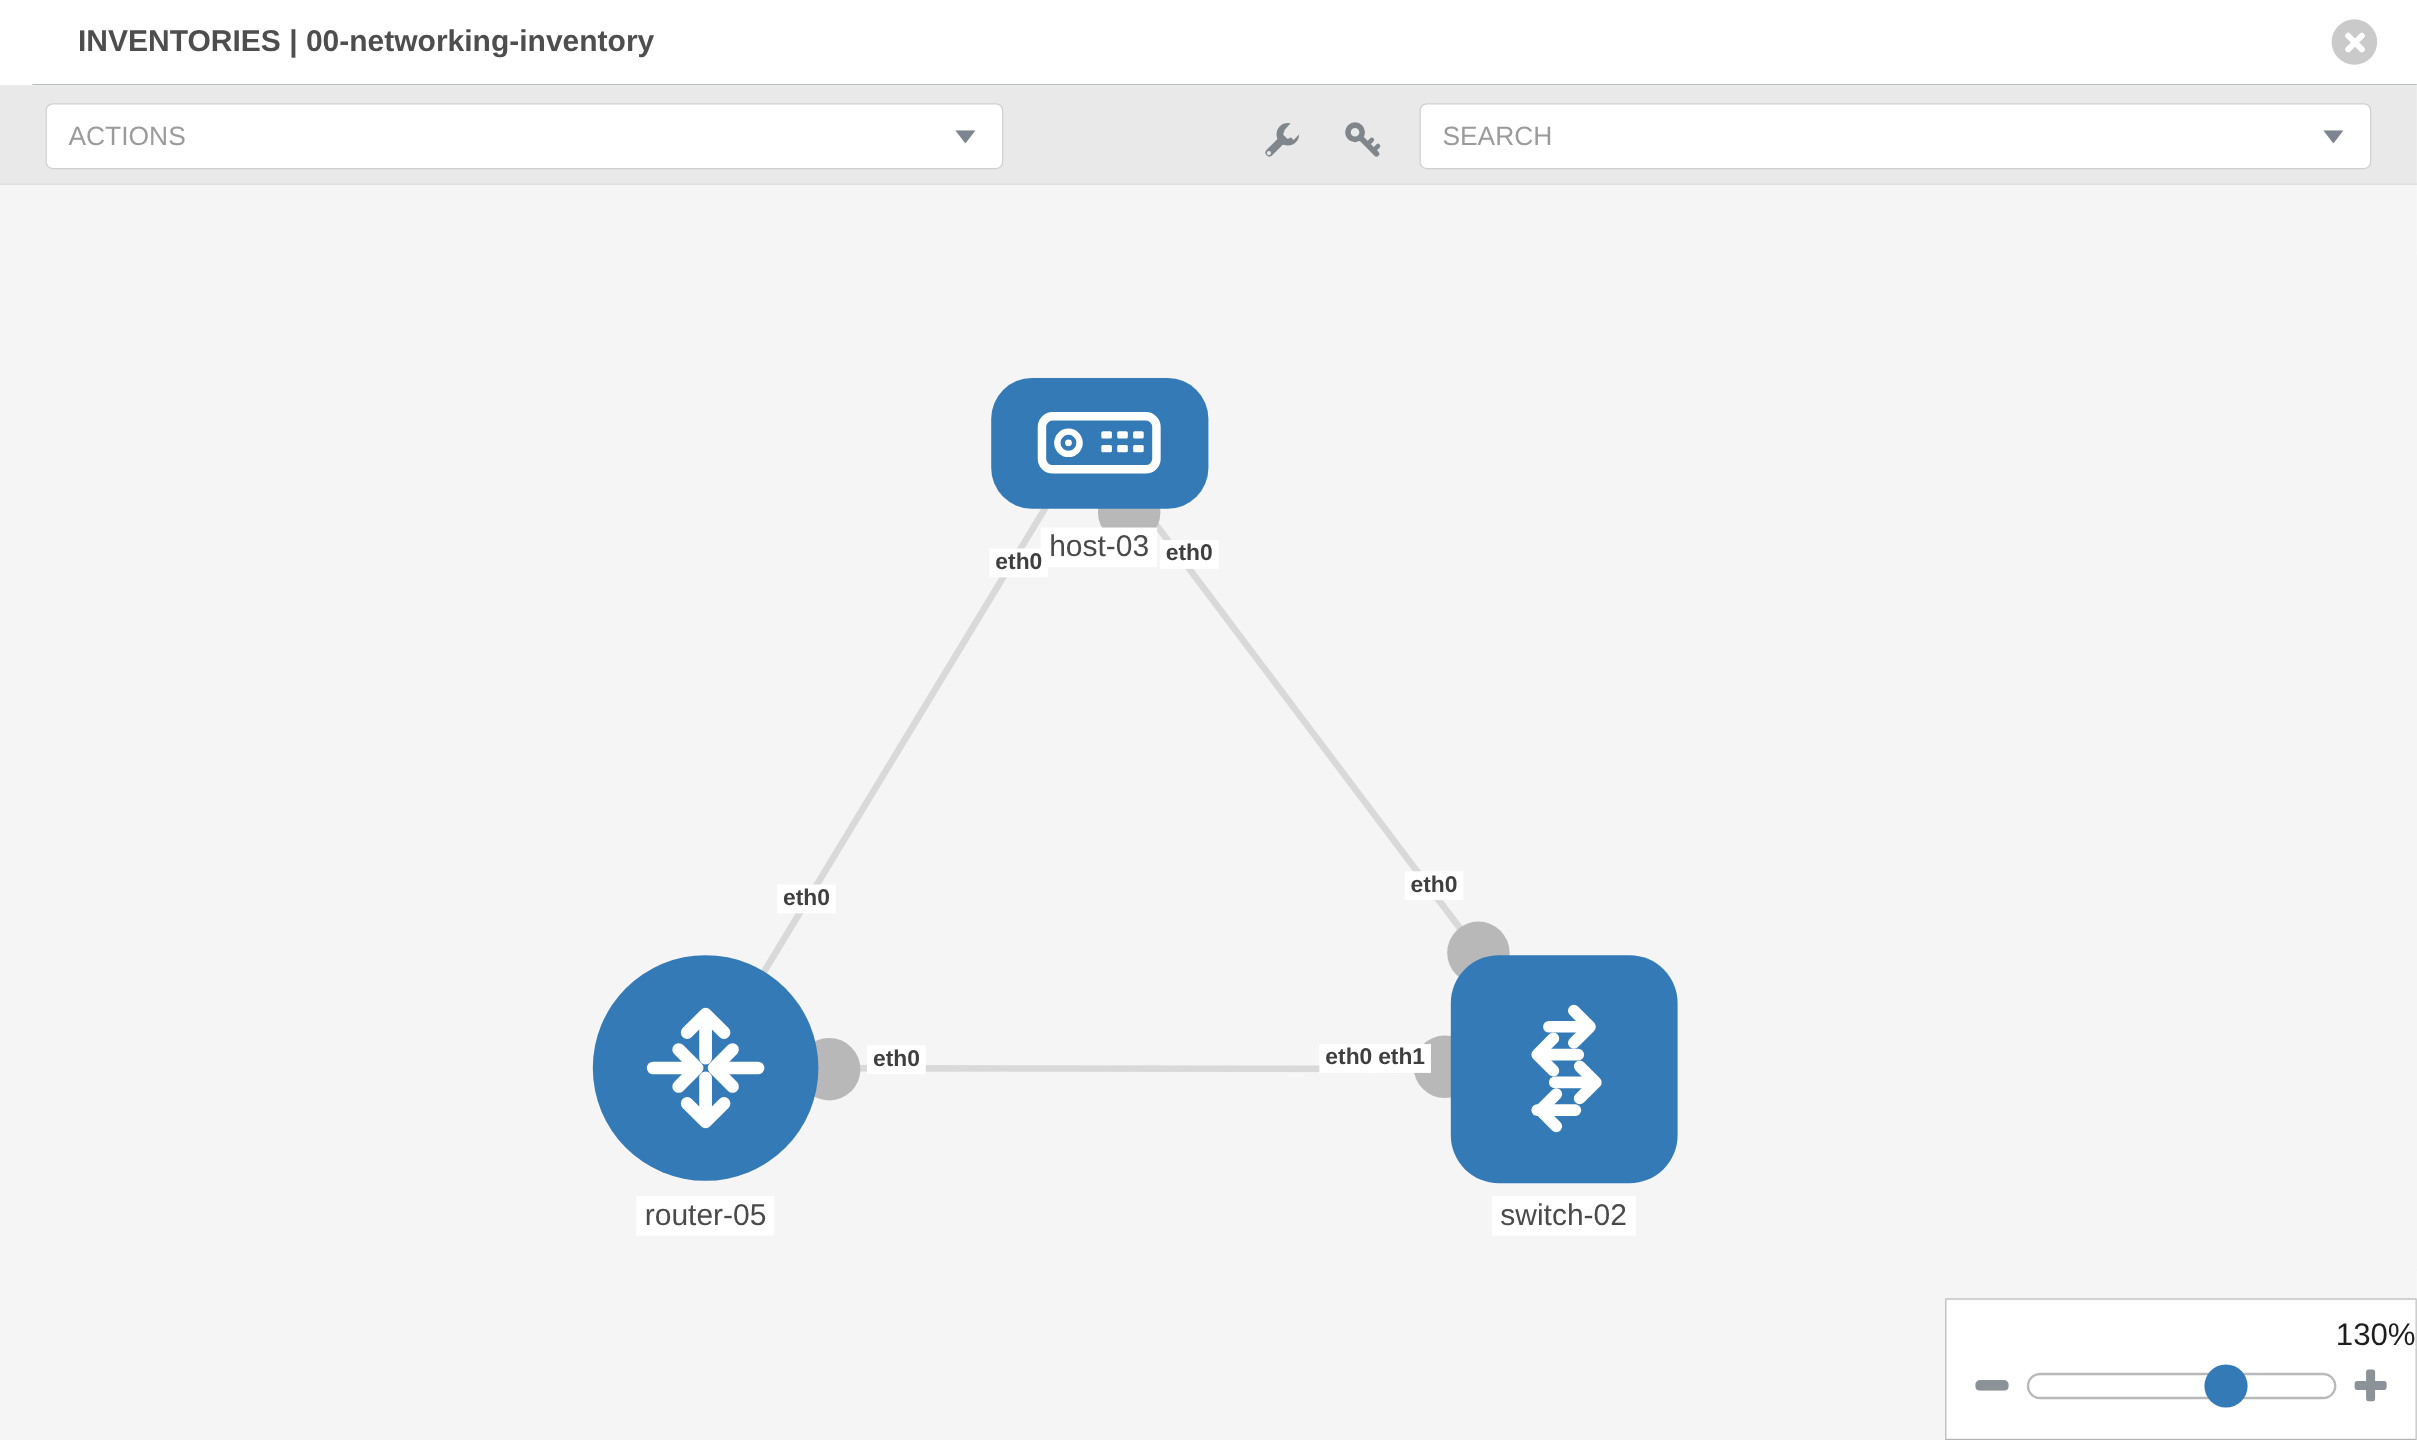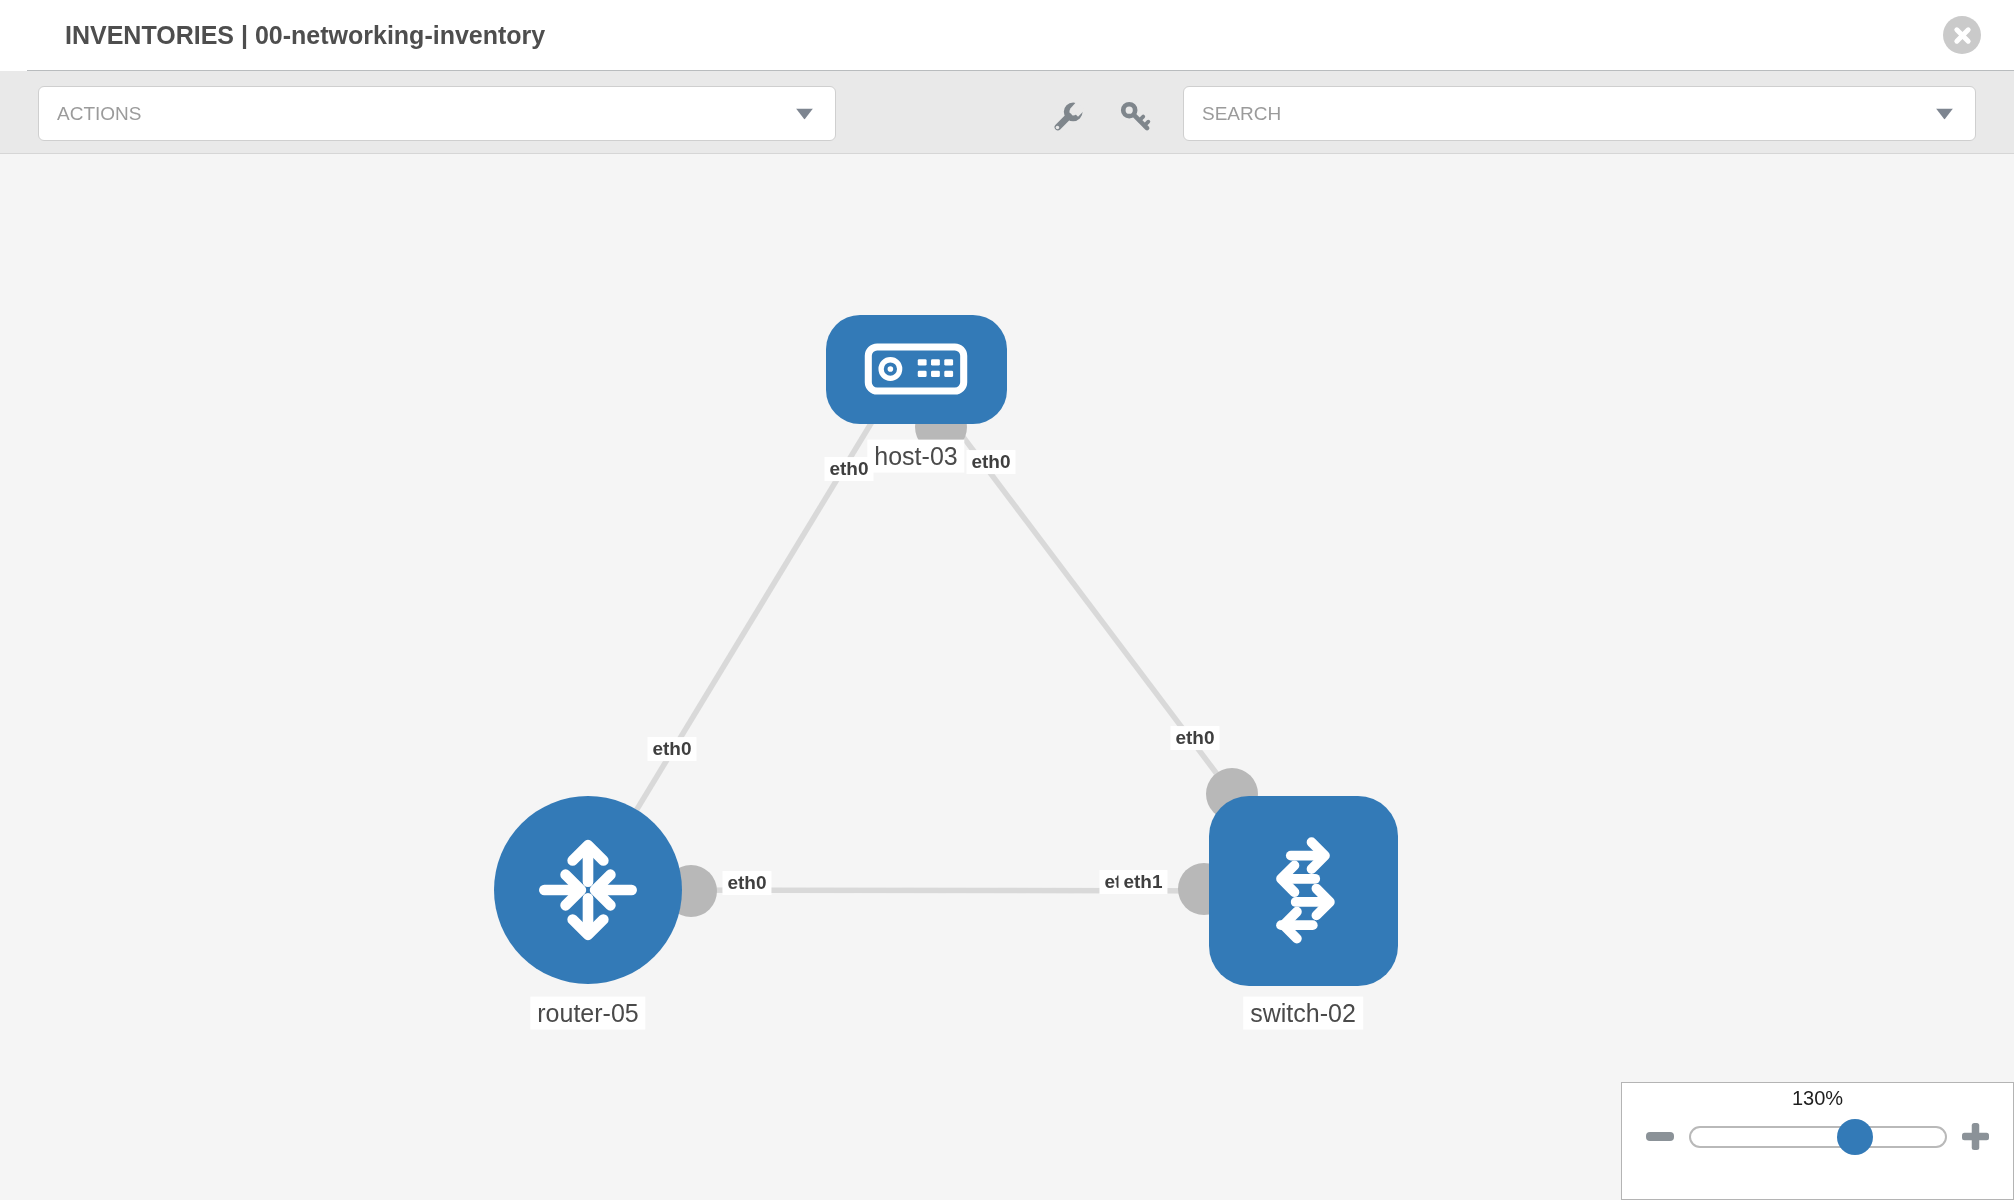--- a/index.html
+++ b/index.html
@@ -13,21 +13,21 @@
   .header { position:relative; height:71px; background:#fff; border-bottom:1px solid #b9bcbe;margin-left:27px; }
   .page-title { position:absolute; left:38px; top:50%; transform:translateY(-50%);
     margin:0; font-size:25px; font-weight:700; color:#4e4e4e; }
   .close-btn { position:absolute; right:33px; top:16px; width:38px; height:38px; border-radius:50%;
     background:#cacaca; border:none; padding:0; cursor:pointer;
     display:flex; align-items:center; justify-content:center; }
   
   .toolbar { position:relative; height:83px; background:#e9e9e9; border-bottom:1px solid #d6d6d6; }
   .select { position:absolute; top:15px; height:55px; background:#fff; border:1px solid #cfcfcf;
     border-radius:6px; display:flex; align-items:center; padding:0 18px;
-    color:#9b9b9b; font-size:19px; cursor:pointer; }
+    color:#9b9b9b; font-size:22px; cursor:pointer; }
   .select .caret { position:absolute; right:22px; top:50%; transform:translateY(-50%); display:flex; }
   #actions-select { left:38px;  width:798px; }
   #search-select  { left:1183px; width:793px; }
   .tool-btn { position:absolute; top:29px; background:none; border:none; padding:0; cursor:pointer; display:flex; }
   #wrench-btn { left:1050px; }
   #key-btn    { left:1119px; }
   
   #canvas { position:relative; width:2014px; height:1046px; background:#f5f5f5; overflow:hidden; }
   #links-svg { position:absolute; left:0; top:0; z-index:1; }
   .node { position:absolute; z-index:3; background:var(--node-blue);
@@ -35,21 +35,21 @@
   .node.rounded-rect   { border-radius:34px; }
   .node.circle         { border-radius:50%; }
   .node.rounded-square { border-radius:40px; }
   .tlabel { position:absolute; transform:translate(-50%,-50%); background:#fff;
     white-space:nowrap; z-index:4; line-height:1.15; }
   .tlabel.node-kind  { font-size:25px; color:#4a4a4a; padding:2px 7px; }
   .tlabel.iface-kind { font-size:19px; color:#3f3f3f; padding:1px 5px;font-weight:bold; }
   
   .zoom-panel { position:absolute; left:1621px; top:928px; width:393px; height:118px;
     background:#fff; border:1px solid #b4b4b4; z-index:10; }
-  .zoom-level { text-align:center; margin-top:4px; font-size:20px; color:#1e1e1e; }
+  .zoom-level { text-align:right; margin-top:14px; font-size:26px; color:#1e1e1e; }
   .zoom-row { display:flex; align-items:center; margin-top:13px; padding:0 24px; gap:15px; }
   .zoom-btn { background:none; border:none; padding:0; cursor:pointer; display:flex; align-items:center; }
   .zoom-track { position:relative; flex:1; height:22px; background:#fff;
     border:2px solid #b9b9b9; border-radius:13px; cursor:pointer; }
   .zoom-handle { position:absolute; top:50%; width:36px; height:36px; border-radius:50%;
     background:var(--node-blue); transform:translateY(-50%); cursor:grab; }
 </style>
 </head>
 <body style="--node-blue: #337ab7;">
 
@@ -167,21 +167,21 @@
       </div>
       <div class="tlabel node-kind" style="left: 916px; top: 302px;">host-03</div>
       <div class="tlabel node-kind" style="left: 588px; top: 859px;">router-05</div>
       <div class="tlabel node-kind" style="left: 1303px; top: 859px;">switch-02</div>
       <div class="tlabel iface-kind" style="left: 849px; top: 315px;">eth0</div>
       <div class="tlabel iface-kind" style="left: 991px; top: 308px;">eth0</div>
       <div class="tlabel iface-kind" style="left: 672px; top: 595px;">eth0</div>
       <div class="tlabel iface-kind" style="left: 747px; top: 729px;">eth0</div>
       <div class="tlabel iface-kind" style="left: 1195px; top: 584px;">eth0</div>
       <div class="tlabel iface-kind" style="left: 1124px; top: 728px; z-index: 5;">eth0</div>
-      <div class="tlabel iface-kind" style="left: 1143px; top: 728px; z-index: 6;">eth1</div>
+      <div class="tlabel iface-kind" style="left: 1168px; top: 728px; z-index: 6;">eth1</div>
       <div class="zoom-panel">
       <div class="zoom-level">130%</div>
       <div class="zoom-row">
         <button class="zoom-btn">
           <span style="display:flex">
             <svg width="28" height="9" viewBox="0 0 28 9">
                 <rect x="0" y="0" width="28" height="9" rx="4" fill="#8b9298"></rect>
               </svg>
           </span>
         </button>

